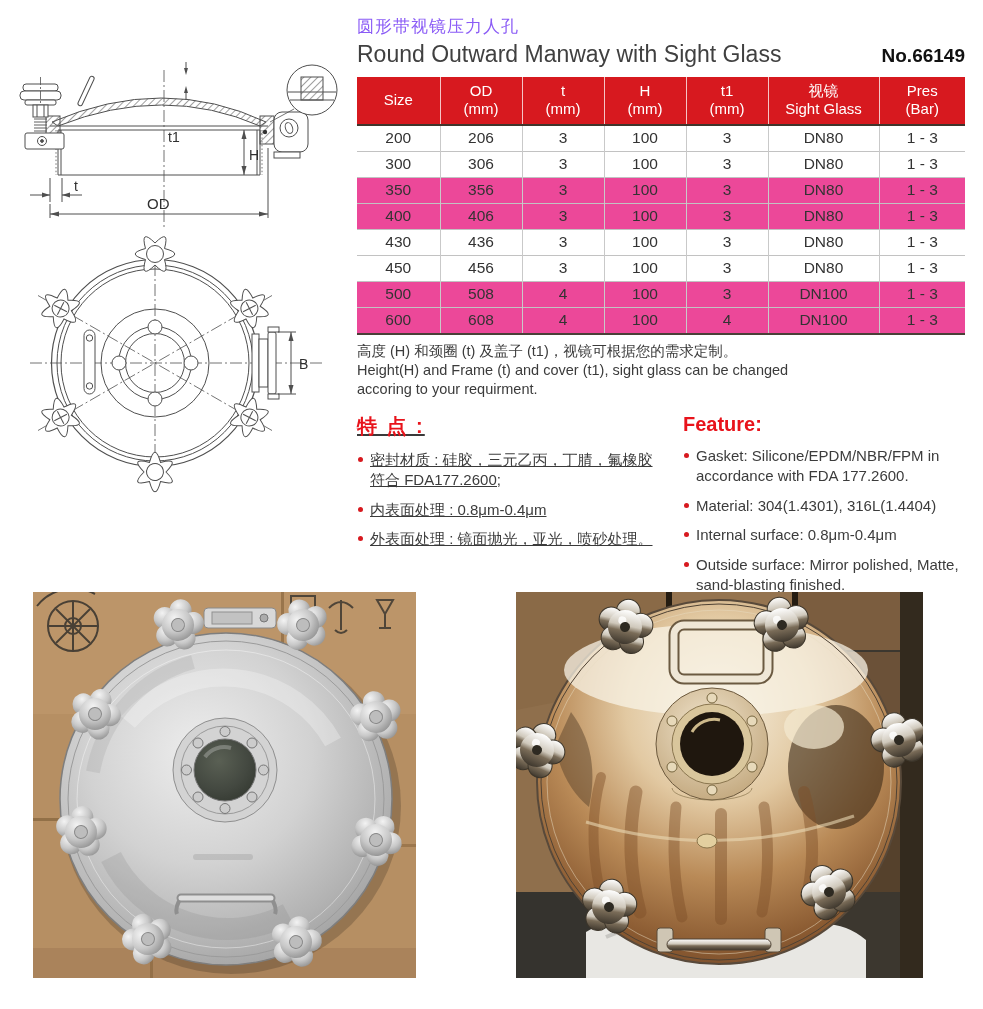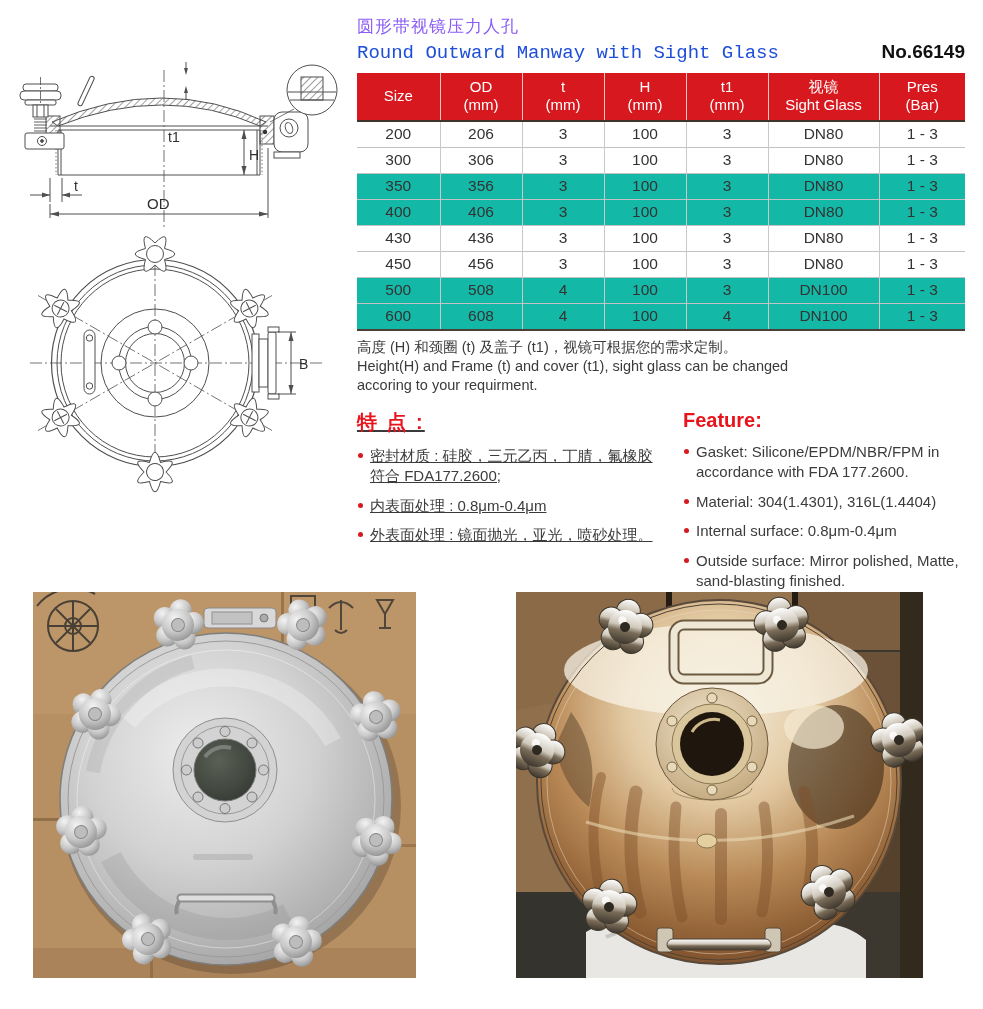--- a/index.html
+++ b/index.html
@@ -4,32 +4,32 @@
 <style>
   html,body{margin:0;padding:0;background:#fff;}
   .page{position:relative;width:983px;height:1009px;background:#fff;overflow:hidden;
         font-family:"Liberation Sans","DejaVu Sans",sans-serif;color:#3a3a3a;}
   svg text{font-family:"Liberation Sans","DejaVu Sans",sans-serif;}
 
   
   .right-col{position:absolute;left:357px;top:15px;width:608px;}
   .title-cn{font-size:17px;color:#8b5cf6;letter-spacing:1px;}
   .title-row{display:flex;justify-content:space-between;align-items:baseline;margin-top:3px;}
-  .title-en{font-size:19px;color:#1d4ed8;font-family:Liberation Mono, monospace;}
+  .title-en{font-size:23px;color:#404040;}
   .model-no{font-size:19px;font-weight:bold;color:#111;}
 
   table.spec{width:100%;border-collapse:collapse;table-layout:fixed;margin-top:9px;
              border-bottom:2px solid #4a4038;}
   table.spec thead th{background:#d7191f;color:#fff;font-weight:normal;font-size:15px;
              line-height:1.22;padding:5px 1px;border-bottom:2px solid #40352c;}
   table.spec thead th + th{border-left:1px solid rgba(255,255,255,.75);}
   table.spec td{text-align:center;font-size:15.5px;color:#333;height:23px;padding:1px 2px;}
   table.spec tbody td + td{border-left:1px solid #c9c9c9;}
   table.spec tbody tr + tr td{border-top:1px solid #c2c2c2;}
-  table.spec tbody tr.shaded{background:#14b8a6;}
+  table.spec tbody tr.shaded{background:#ec4899;}
 
   .notes{margin-top:7px;font-size:14.5px;line-height:1.32;color:#3b3b3b;}
   .notes .en{max-width:470px;}
 
   .features{display:flex;margin-top:14px;}
   .feat-col-cn{width:300px;flex:none;text-decoration:underline;}
   .feat-col-en{flex:1;padding-left:26px;}
   .feat-heading{color:#e8131b;font-size:20px;font-weight:bold;}
   .feat-heading.cn{letter-spacing:2px;}
   ul.feat{list-style:none;margin:10px 0 0;padding:0;}

